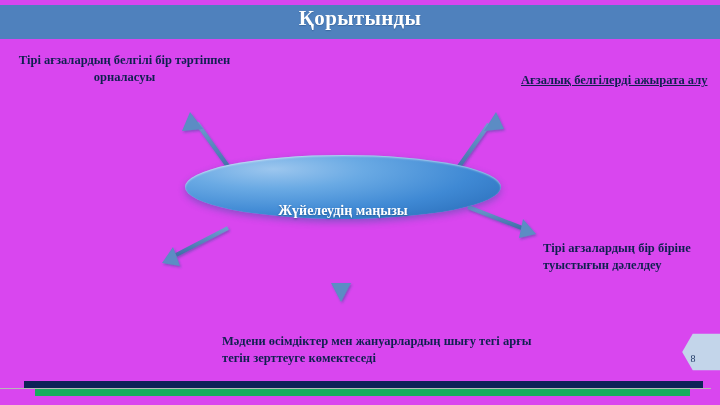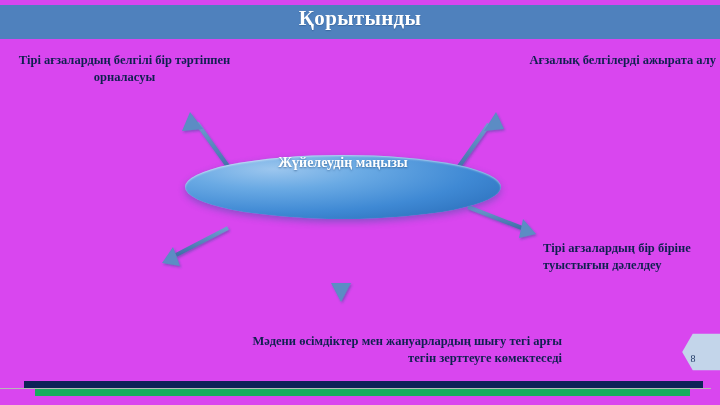--- a/index.html
+++ b/index.html
@@ -55,21 +55,21 @@
     border-radius: 50%;
     background: radial-gradient(ellipse at 28% 22%,
                 #9cc6ee 0%,
                 #6aaae4 28%,
                 #3f89d4 62%,
                 #2f74c0 85%,
                 #2a6ab2 100%);
     box-shadow: 0 3px 7px rgba(40,90,150,0.45),
                 inset 0 1px 2px rgba(255,255,255,0.55);
     display: flex;
-    align-items: flex-start;
+    align-items: flex-end;
     justify-content: center;
   }
   .center-ellipse-label {
     color: #ffffff;
     font-family: "Liberation Serif", serif;
     font-weight: bold;
     font-size: 14px;
     text-shadow: 0 1px 2px rgba(20,60,110,0.55);
     white-space: nowrap;
   }
@@ -77,24 +77,24 @@
   
   .callout {
     position: absolute;
     color: #102050;
     font-family: "Liberation Serif", serif;
     font-weight: bold;
     font-size: 12.5px;
     line-height: 17px;
   }
   .callout.tl { left: 12px;  top: 52px;  width: 225px; text-align: center; }
-  .callout.tr { left: 521px; top: 52px;  width: 195px; text-align: right; }
+  .callout.tr { left: 521px; top: 72px;  width: 195px; text-align: left; text-decoration: underline; }
   .callout.rm { left: 543px; top: 198px; width: 175px; text-align: left; margin-top: 42px; }
   .callout.bl { left: 10px;  top: 262px; width: 160px; text-align: left; }
-  .callout.bc { left: 222px; top: 333px; width: 340px; text-align: right; }
+  .callout.bc { left: 222px; top: 333px; width: 340px; text-align: left; }
 
   
   .arrows {
     position: absolute;
     left: 0; top: 0;
     width: 720px; height: 405px;
     pointer-events: none;
   }
 
   

